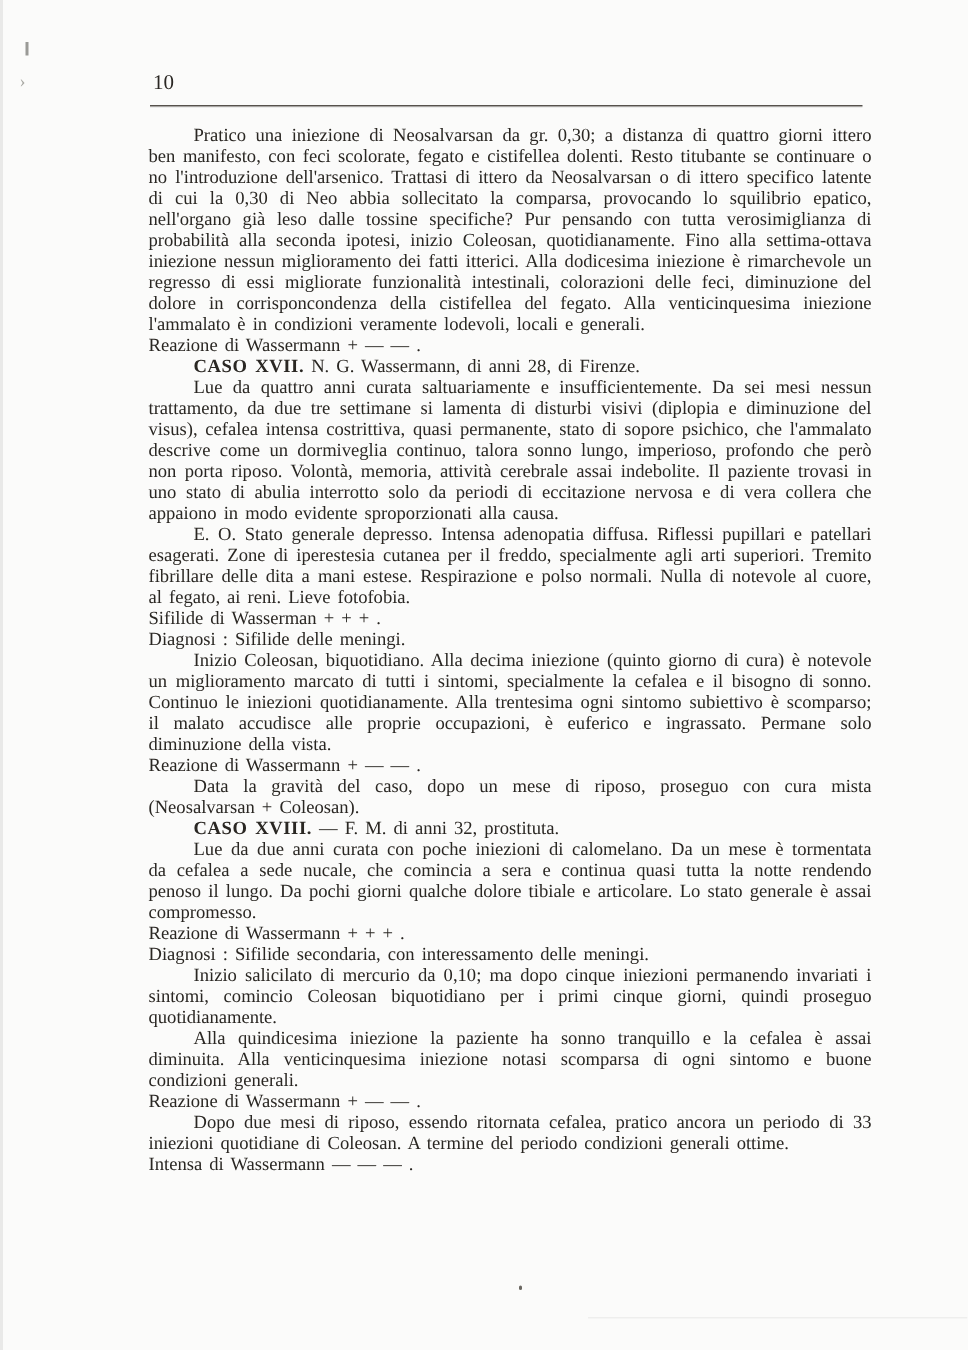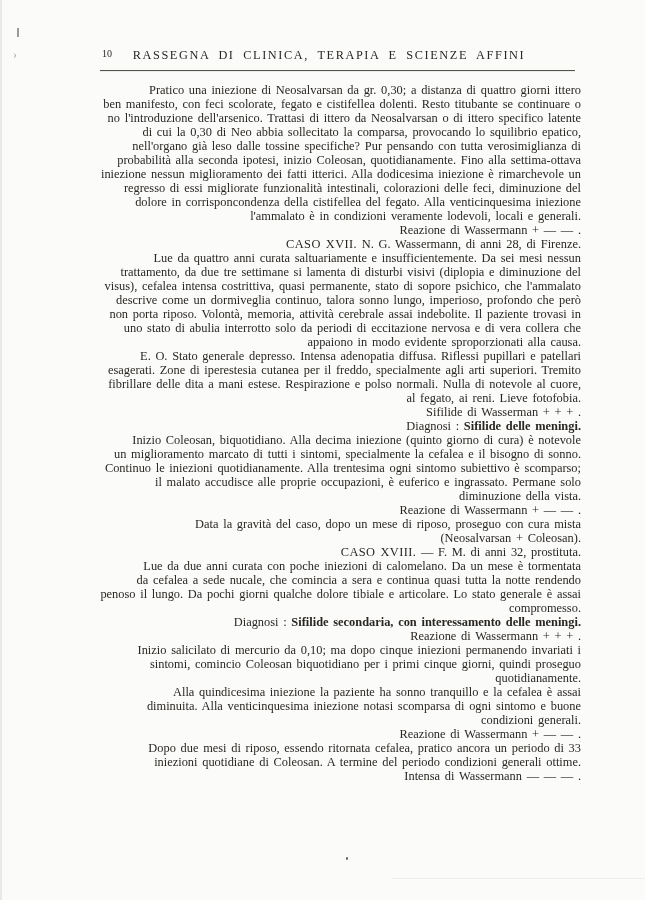--- a/index.html
+++ b/index.html
@@ -32,21 +32,21 @@
   .scan-bottom-line {
     position: absolute; left: 392px; top: 878px; width: 253px; height: 1px;
     background: rgba(0,0,0,0.05);
   }
 
   .page-header {
     position: absolute; left: 88px; top: 48px; width: 482px; height: 18px;
   }
   .page-number {
     position: absolute; left: 14px; top: 0;
-    font-size: 10px;
+    font-size: 14px;
   }
   .journal-title {
     position: absolute; left: 0; right: 0; top: 0;
     text-align: center;
     font-size: 12.3px;
     letter-spacing: 1.6px;
     word-spacing: 4px;
     white-space: nowrap;
   }
   .header-rule {
@@ -55,60 +55,59 @@
     box-shadow: 0 1px 0 rgba(0,0,0,0.06);
   }
 
   .doc-body {
     position: absolute; left: 99px; top: 83px; width: 482px;
     font-size: 12.4px;
     line-height: 14px;
     text-align: justify;
     word-spacing: 1.6px;
   }
-  .doc-body p { margin: 0; text-align: right; }
+  .doc-body p { margin: 0; }
   .para { text-indent: 30px; }
   .case-start { margin-top: 12px; }
-  .case-label { font-weight: normal; letter-spacing: 0.4px; }
+  .case-label { font-weight: bold; letter-spacing: 0.4px; }
   .reaction {
     margin-left: 100px;
     text-align: left;
     text-indent: 0;
   }
   .diagnosis-label { }
-  .diagnosis-text { font-weight: bold; margin-top: 12px; }
+  .diagnosis-text { font-weight: normal; margin-top: 12px; }
 </style>
 </head>
 <body style="background: rgb(251, 251, 250); color: rgb(42, 39, 35);">
 
 <div class="scan-edge-left"></div>
 <div class="scan-mark-tick"></div>
 <div class="scan-mark-chevron">›</div>
 <div class="scan-dot"></div>
 <div class="scan-bottom-line"></div>
 
 <div class="page-header">
   <span class="page-number">10</span>
-  <span class="journal-title">RASSEGNA DI CLINICA, TERAPIA E SCIENZE AFFINI</span>
 </div>
 <div class="header-rule"></div>
 
 <div class="doc-body">
     <p class="para">Pratico una iniezione di Neosalvarsan da gr. 0,30; a distanza di quattro giorni ittero ben manifesto, con feci scolorate, fegato e cistifellea dolenti. Resto titubante se continuare o no l'introduzione dell'arsenico. Trattasi di ittero da Neosalvarsan o di ittero specifico latente di cui la 0,30 di Neo abbia sollecitato la comparsa, provocando lo squilibrio epatico, nell'organo già leso dalle tossine specifiche? Pur pensando con tutta verosimiglianza di probabilità alla seconda ipotesi, inizio Coleosan, quotidianamente. Fino alla settima-ottava iniezione nessun miglioramento dei fatti itterici. Alla dodicesima iniezione è rimarchevole un regresso di essi migliorate funzionalità intestinali, colorazioni delle feci, diminuzione del dolore in corrisponcondenza della cistifellea del fegato. Alla venticinquesima iniezione l'ammalato è in condizioni veramente lodevoli, locali e generali.</p>
     <p class="reaction">Reazione di Wassermann + — — .</p>
     <p class="para case-start"><span class="case-label">CASO XVII.</span><span> N. G. Wassermann, di anni 28, di Firenze.</span></p>
     <p class="para">Lue da quattro anni curata saltuariamente e insufficientemente. Da sei mesi nessun trattamento, da due tre settimane si lamenta di disturbi visivi (diplopia e diminuzione del visus), cefalea intensa costrittiva, quasi permanente, stato di sopore psichico, che l'ammalato descrive come un dormiveglia continuo, talora sonno lungo, imperioso, profondo che però non porta riposo. Volontà, memoria, attività cerebrale assai indebolite. Il paziente trovasi in uno stato di abulia interrotto solo da periodi di eccitazione nervosa e di vera collera che appaiono in modo evidente sproporzionati alla causa.</p>
     <p class="para">E. O. Stato generale depresso. Intensa adenopatia diffusa. Riflessi pupillari e patellari esagerati. Zone di iperestesia cutanea per il freddo, specialmente agli arti superiori. Tremito fibrillare delle dita a mani estese. Respirazione e polso normali. Nulla di notevole al cuore, al fegato, ai reni. Lieve fotofobia.</p>
     <p class="reaction">Sifilide di Wasserman + + + .</p>
     <p class="reaction"><span class="diagnosis-label">Diagnosi :</span><span class="diagnosis-text"> Sifilide delle meningi.</span></p>
     <p class="para">Inizio Coleosan, biquotidiano. Alla decima iniezione (quinto giorno di cura) è notevole un miglioramento marcato di tutti i sintomi, specialmente la cefalea e il bisogno di sonno. Continuo le iniezioni quotidianamente. Alla trentesima ogni sintomo subiettivo è scomparso; il malato accudisce alle proprie occupazioni, è euferico e ingrassato. Permane solo diminuzione della vista.</p>
     <p class="reaction">Reazione di Wassermann + — — .</p>
     <p class="para">Data la gravità del caso, dopo un mese di riposo, proseguo con cura mista (Neosalvarsan + Coleosan).</p>
     <p class="para case-start"><span class="case-label">CASO XVIII.</span><span> — F. M. di anni 32, prostituta.</span></p>
     <p class="para">Lue da due anni curata con poche iniezioni di calomelano. Da un mese è tormentata da cefalea a sede nucale, che comincia a sera e continua quasi tutta la notte rendendo penoso il lungo. Da pochi giorni qualche dolore tibiale e articolare. Lo stato generale è assai compromesso.</p>
+    <p class="reaction">Reazione di Wassermann + + + .</p>
     <p class="reaction"><span class="diagnosis-label">Diagnosi :</span><span class="diagnosis-text"> Sifilide secondaria, con interessamento delle meningi.</span></p>
-    <p class="reaction">Reazione di Wassermann + + + .</p>
     <p class="para">Inizio salicilato di mercurio da 0,10; ma dopo cinque iniezioni permanendo invariati i sintomi, comincio Coleosan biquotidiano per i primi cinque giorni, quindi proseguo quotidianamente.</p>
     <p class="para">Alla quindicesima iniezione la paziente ha sonno tranquillo e la cefalea è assai diminuita. Alla venticinquesima iniezione notasi scomparsa di ogni sintomo e buone condizioni generali.</p>
     <p class="reaction">Reazione di Wassermann + — — .</p>
     <p class="para">Dopo due mesi di riposo, essendo ritornata cefalea, pratico ancora un periodo di 33 iniezioni quotidiane di Coleosan. A termine del periodo condizioni generali ottime.</p>
     <p class="reaction">Intensa di Wassermann — — — .</p>
   </div>
 
 </body></html>

